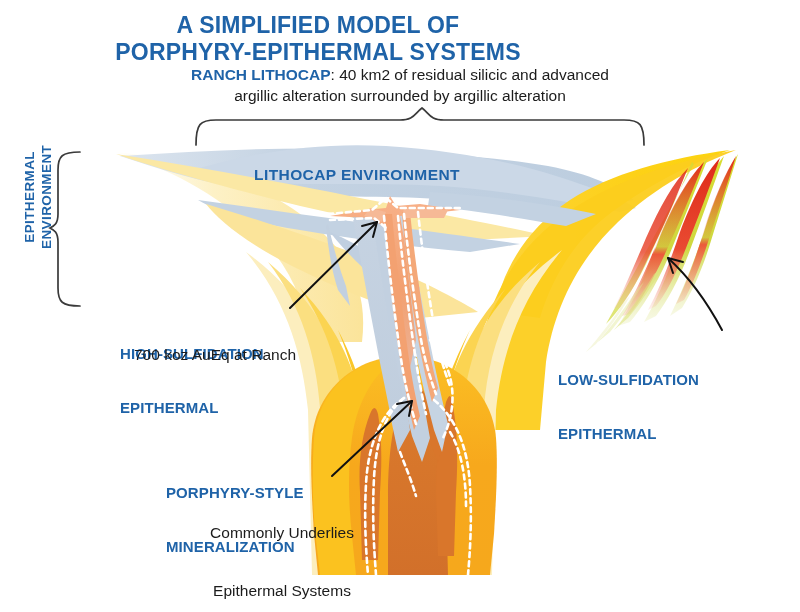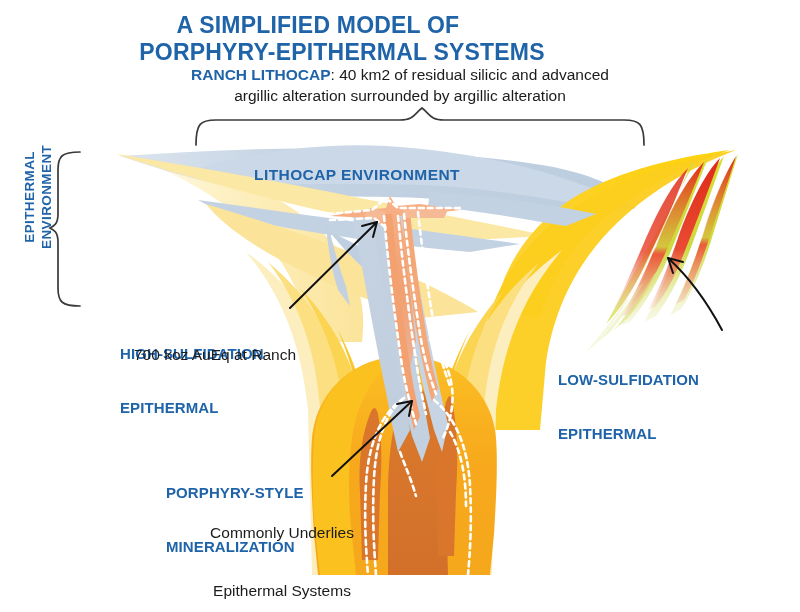--- a/index.html
+++ b/index.html
@@ -35,21 +35,21 @@
   .title {
     width: 636px;
     left: 0;
     text-align: center;
     font-weight: bold;
     font-size: 23px;
     letter-spacing: 0.2px;
     color: #1F63A8;
   }
   .title-l1 { top: 12px; }
-  .title-l2 { top: 39px; padding-left: 24px; }
+  .title-l2 { top: 39px; }
 
   .subtitle {
     width: 680px;
     left: 60px;
     text-align: center;
     font-size: 15.5px;
     color: #1b1b1b;
   }
   .subtitle-l1 { top: 66px; }
   .subtitle-l2 { top: 87px; }

